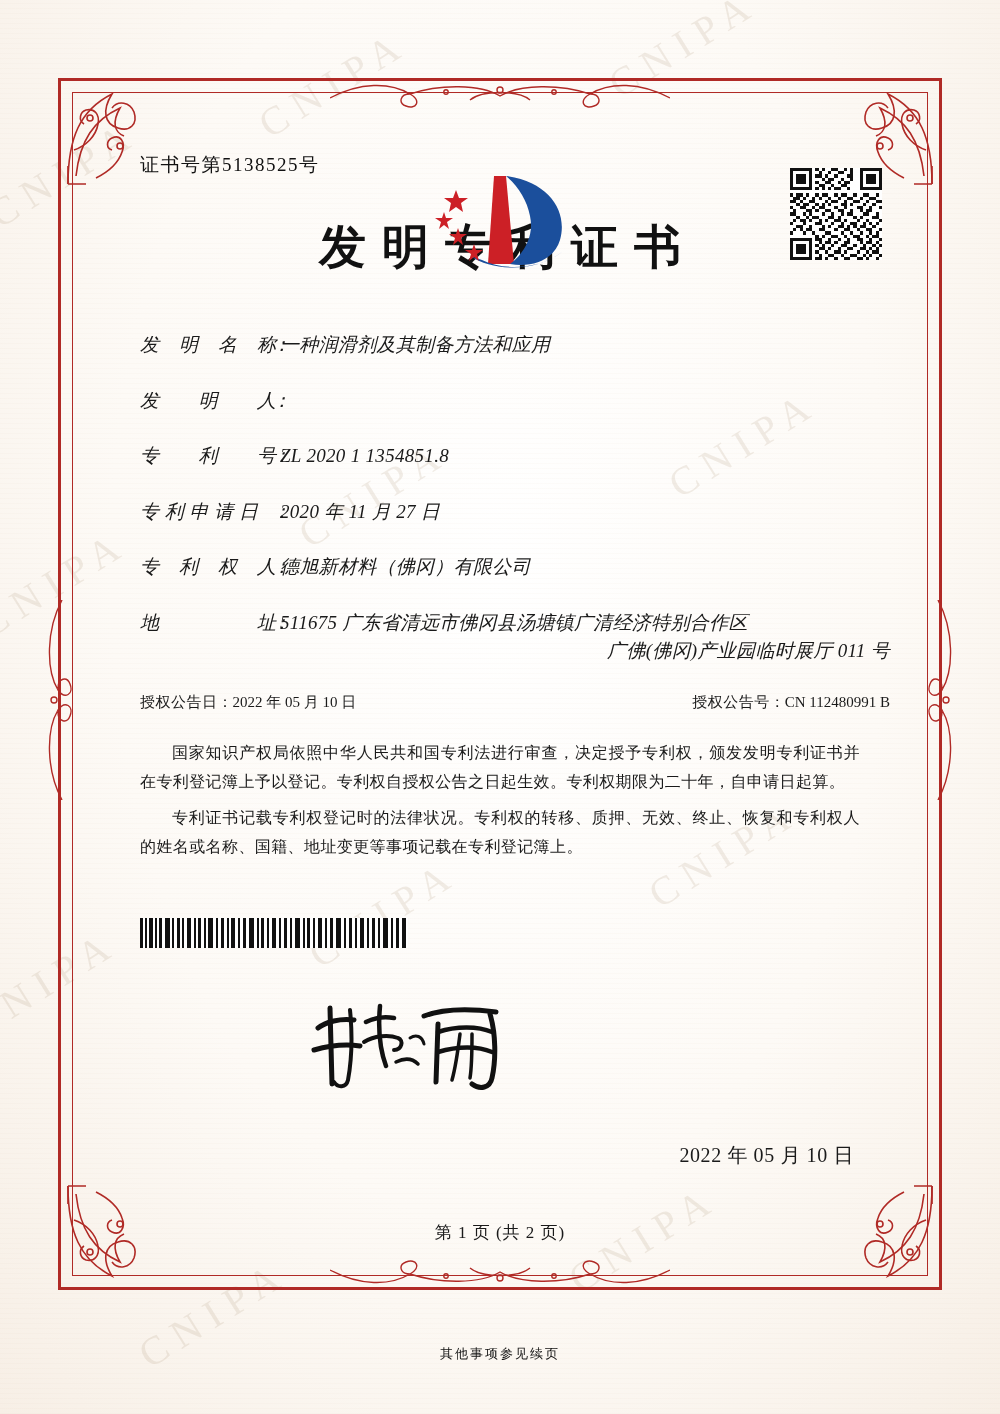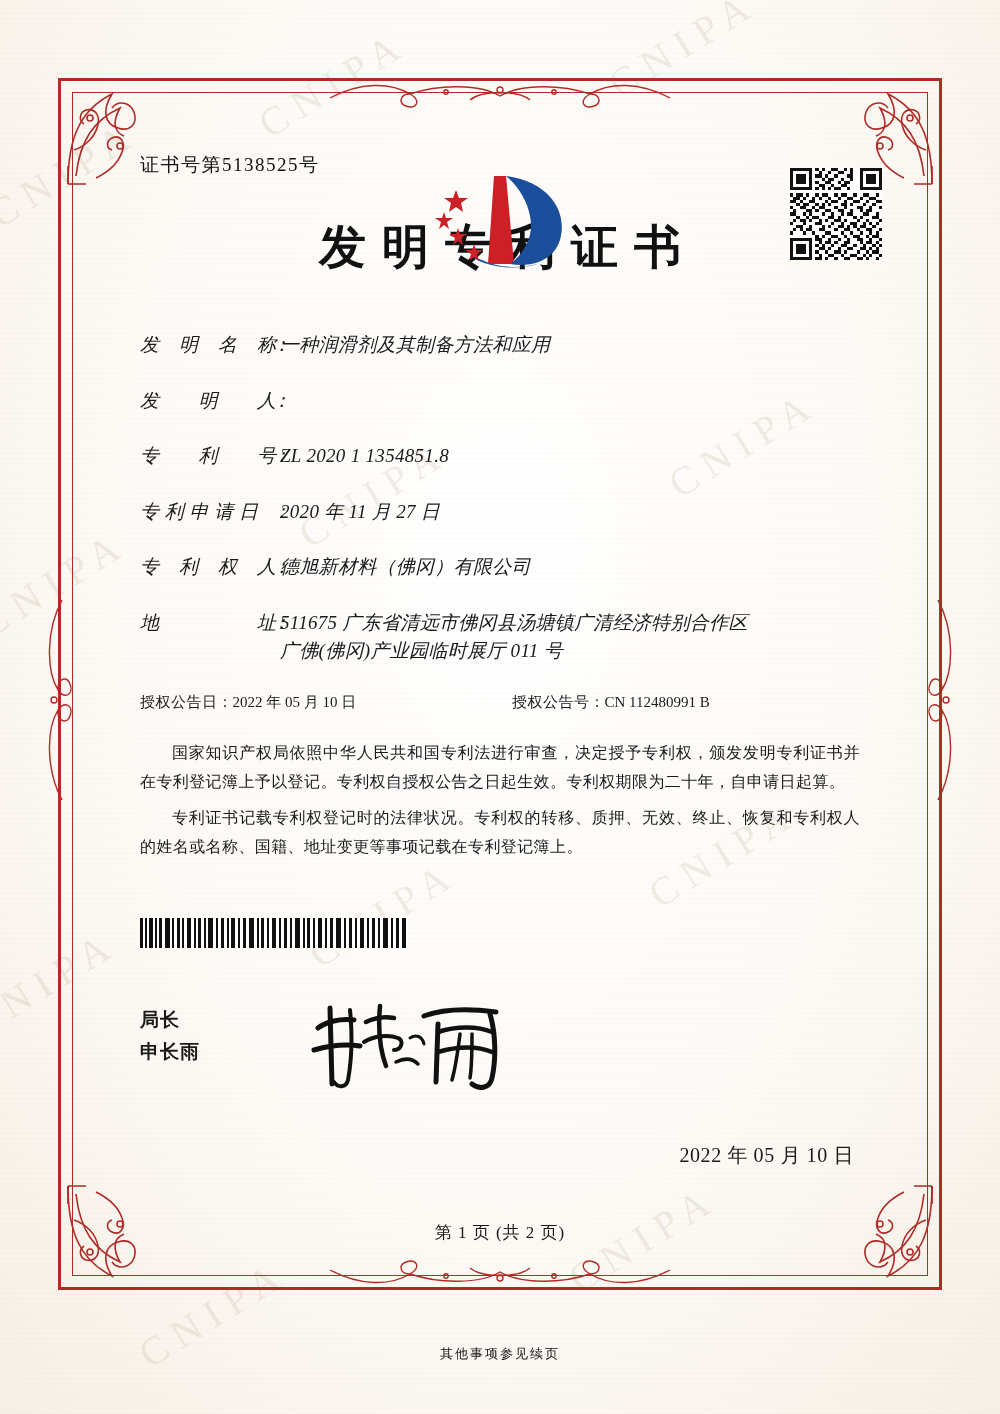--- a/index.html
+++ b/index.html
@@ -154,30 +154,30 @@
     width: 132px;
     flex: 0 0 132px;
     letter-spacing: 0.5px;
     white-space: pre;
   }
   .field-sep { width: 8px; flex: 0 0 8px; }
   .field-value {
     flex: 1 1 auto;
     letter-spacing: 0.3px;
   }
-  .field-value .line2 { display: block; }
+  .field-value .line2 { display: block; text-align: right; }
 
   .grant-row {
     display: flex;
     margin-left: 30px;
     margin-top: 20px;
     font-size: 15px;
   }
   .grant-left { width: 372px; flex: 0 0 372px; }
-  .grant-right { flex: 1 1 auto; }
+  .grant-right { flex: 1 1 auto; text-align: right; }
   .gl-label { letter-spacing: 0.5px; }
 
   .para {
     margin: 26px 30px 0 30px;
     font-size: 16px;
     line-height: 1.85;
     text-align: justify;
     text-indent: 2em;
     letter-spacing: 0.4px;
   }
@@ -689,24 +689,20 @@
           <rect x="238" y="0" width="2" height="30"></rect>
             <rect x="243" y="0" width="5" height="30"></rect>
           <rect x="251" y="0" width="2" height="30"></rect>
             <rect x="256" y="0" width="3" height="30"></rect>
           <rect x="262" y="0" width="4" height="30"></rect>
         </g>
       </svg>
     </div>
 
     <div class="sign-block">
-      <div class="sign-labels">
-        <div>局长</div>
-        <div>申长雨</div>
-      </div>
       <div class="signature">
         <svg viewBox="0 0 230 110" fill="none" stroke="currentColor" stroke-linecap="round" stroke-linejoin="round">
           <path d="M18 40 C26 34 40 30 54 32" stroke-width="5"></path>
           <path d="M30 20 L32 96" stroke-width="5"></path>
           <path d="M14 62 C28 58 46 56 60 58" stroke-width="5"></path>
           <path d="M50 22 C52 42 52 70 48 92 C46 100 38 100 34 94" stroke-width="4"></path>
           <path d="M66 34 C74 30 84 28 94 30" stroke-width="4.5"></path>
           <path d="M80 18 C78 40 80 62 86 78" stroke-width="4.5"></path>
           <path d="M64 54 C74 48 88 46 98 50 C104 52 102 62 94 62" stroke-width="4"></path>
           <path d="M96 74 C104 70 112 70 118 76" stroke-width="3.5"></path>

